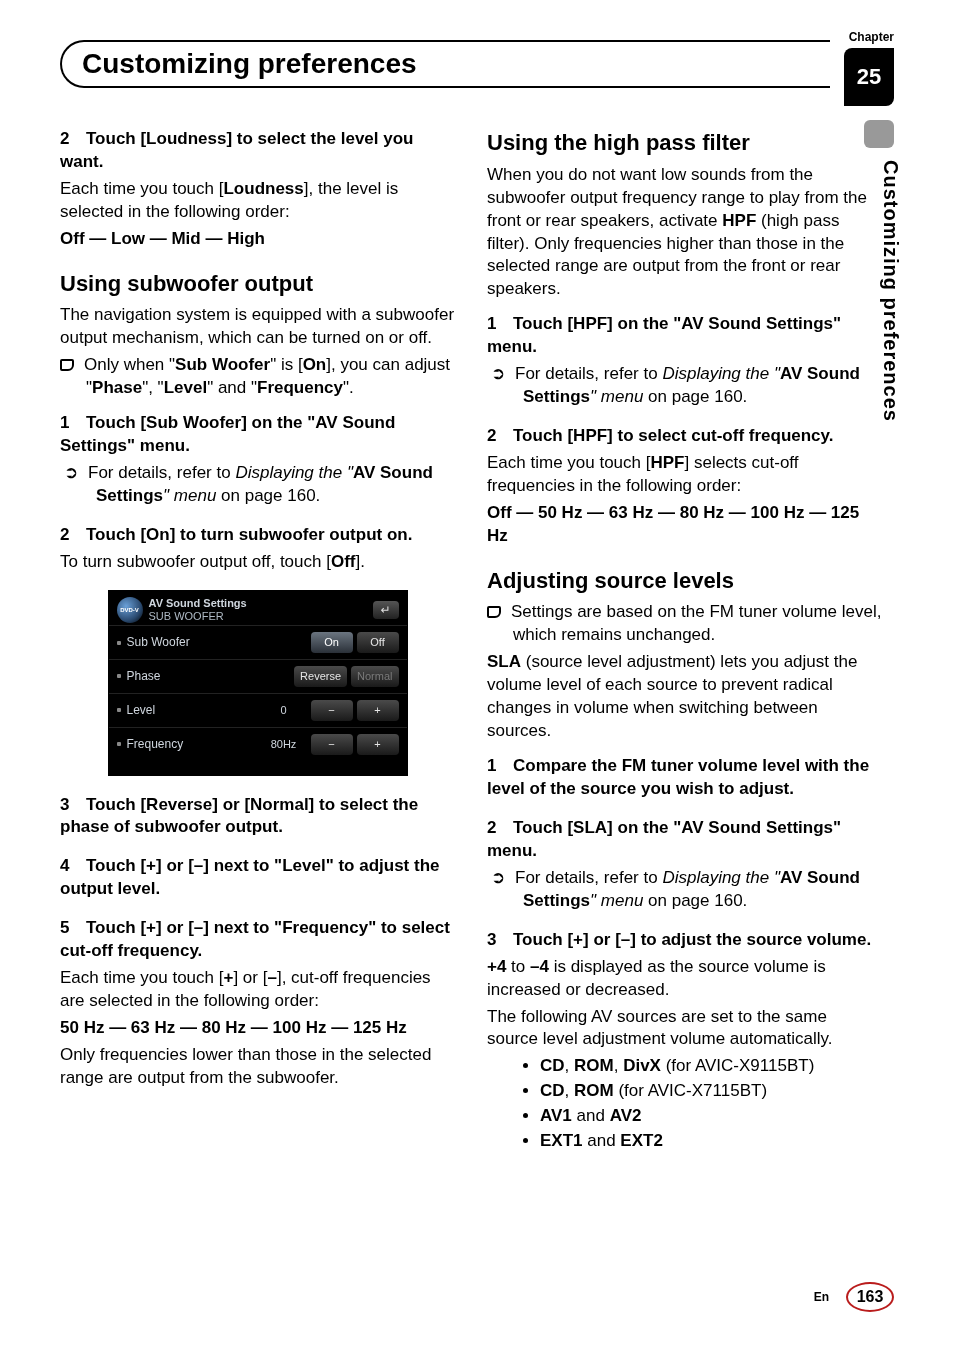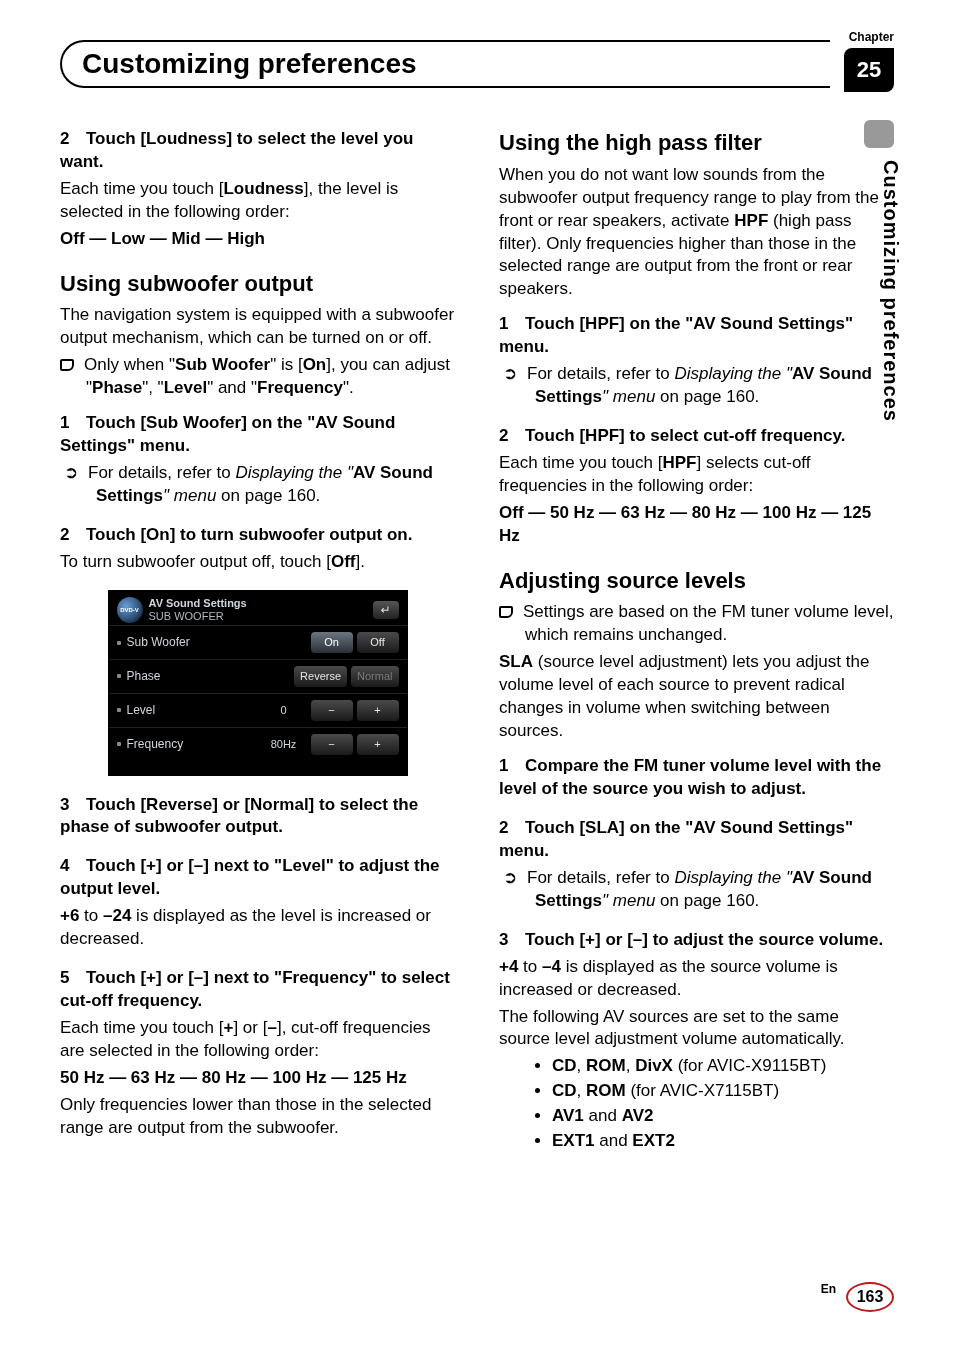--- a/index.html
+++ b/index.html
@@ -1,38 +1,38 @@
 <!DOCTYPE html>
 <html><head>
 <meta charset="utf-8">
 <style>
   * { box-sizing: border-box; margin: 0; padding: 0; }
   html, body { width: 954px; height: 1352px; background: #fff; font-family: Arial, Helvetica, sans-serif; color: #000; }
   .page { position: relative; width: 954px; height: 1352px; padding: 20px 60px 40px 60px; }
   .chapter-label { position: absolute; top: 30px; right: 60px; font-size: 12px; font-weight: bold; }
-  .chapter-badge { position: absolute; top: 48px; right: 60px; width: 50px; height: 44px; background: #000; border-radius: 8px 0 8px 0; color: #fff; font-weight: bold; font-size: 22px; display: flex; align-items: center; justify-content: center; }
+  .chapter-badge { position: absolute; top: 48px; right: 60px; width: 50px; height: 58px; background: #000; border-radius: 8px 0 8px 0; color: #fff; font-weight: bold; font-size: 22px; display: flex; align-items: center; justify-content: center; }
   .title-wrap { margin-top: 20px; border: 2px solid #000; border-radius: 26px; border-right: none; border-top-right-radius: 0; border-bottom-right-radius: 0; padding: 6px 20px; width: 770px; }
   .title-wrap h1 { font-size: 28px; font-weight: 800; }
   .side-tab { position: absolute; top: 120px; right: 60px; width: 30px; height: 28px; background: #999; border-radius: 6px; }
   .side-title { position: absolute; top: 160px; right: 52px; writing-mode: vertical-rl; font-weight: bold; font-size: 20px; letter-spacing: 1px; }
-  .columns { display: flex; gap: 44px; margin-top: 40px; }
+  .columns { display: flex; gap: 32px; margin-top: 40px; }
   .col { width: 395px; font-size: 17px; line-height: 1.35; }
   .col p { margin-bottom: 4px; }
   .step-num { font-weight: bold; display: inline-block; width: 26px; }
   .step-head { font-weight: bold; }
   .block { margin-bottom: 16px; }
   .h2 { font-size: 22px; font-weight: 800; margin-top: 18px; margin-bottom: 6px; }
   .bullet-box { display: inline-block; width: 14px; height: 12px; border: 2px solid #000; border-radius: 2px 2px 6px 2px; vertical-align: -1px; margin-right: 10px; }
   .arrow-icon { display: inline-block; margin-right: 8px; }
   .ref-indent { padding-left: 36px; text-indent: -16px; margin-bottom: 2px; }
   .em { font-style: italic; }
   .dot { display:inline-block; width:5px; height:5px; background:#000; border-radius:50%; vertical-align:3px; margin-right:12px; }
   .bullets { padding-left: 36px; }
   .bullets .row { margin-bottom: 2px; }
-  .footer { position: absolute; bottom: 40px; right: 60px; display: flex; align-items: flex-start; gap: 10px; margin-top: 36px; }
+  .footer { position: absolute; bottom: 40px; right: 60px; display: flex; align-items: center; gap: 17px; margin-top: 36px; }
   .footer .en { font-size: 12px; font-weight: bold; }
   .page-oval { border: 2px solid #b91c1c; border-radius: 50%; width: 48px; height: 30px; display: flex; align-items: center; justify-content: center; font-weight: bold; font-size: 16px; }
 
   
   .shot { width: 300px; margin: 12px auto 18px auto; background: #000; border: 1px solid #000; }
   .shot-hdr { display: flex; align-items: center; justify-content: space-between; padding: 6px 8px 2px 8px; }
   .shot-logo { width: 26px; height: 26px; border-radius: 50%; background: radial-gradient(circle at 35% 35%, #6aa0d8 0%, #2a4a70 60%, #000 100%); display:flex; align-items:center; justify-content:center; color:#fff; font-size:6px; font-weight:bold; }
   .shot-titles { flex: 1; padding-left: 6px; color: #aeb9c4; font-size: 11px; line-height: 1.2; }
   .shot-titles .t1 { font-weight: bold; color:#cfd6de; }
   .shot-back { width: 26px; height: 18px; background: linear-gradient(#555,#222); border-radius: 4px; display:flex; align-items:center; justify-content:center; color:#ddd; font-size:12px; }
@@ -121,21 +121,20 @@
         </div>
         <div class="shot-pad"></div>
       </div>
 
       <div class="block">
         <p><span class="step-num step-head">3</span><span class="step-head">Touch [Reverse] or [Normal] to select the phase of subwoofer output.</span></p>
       </div>
 
       <div class="block">
         <p><span class="step-num step-head">4</span><span class="step-head">Touch [+] or [–] next to "Level" to adjust the output level.</span></p>
-        <p><b>+6</b><span> to </span><b>–24</b><span> is displayed as the level is increased or decreased.</span></p>
       </div>
 
       <div class="block">
         <p><span class="step-num step-head">5</span><span class="step-head">Touch [+] or [–] next to "Frequency" to select cut-off frequency.</span></p>
         <p><span>Each time you touch [</span><b>+</b><span>] or [</span><b>–</b><span>], cut-off frequencies are selected in the following order:</span></p>
         <p class="step-head">50 Hz — 63 Hz — 80 Hz — 100 Hz — 125 Hz</p>
         <p>Only frequencies lower than those in the selected range are output from the subwoofer.</p>
       </div>
 
     </div>

